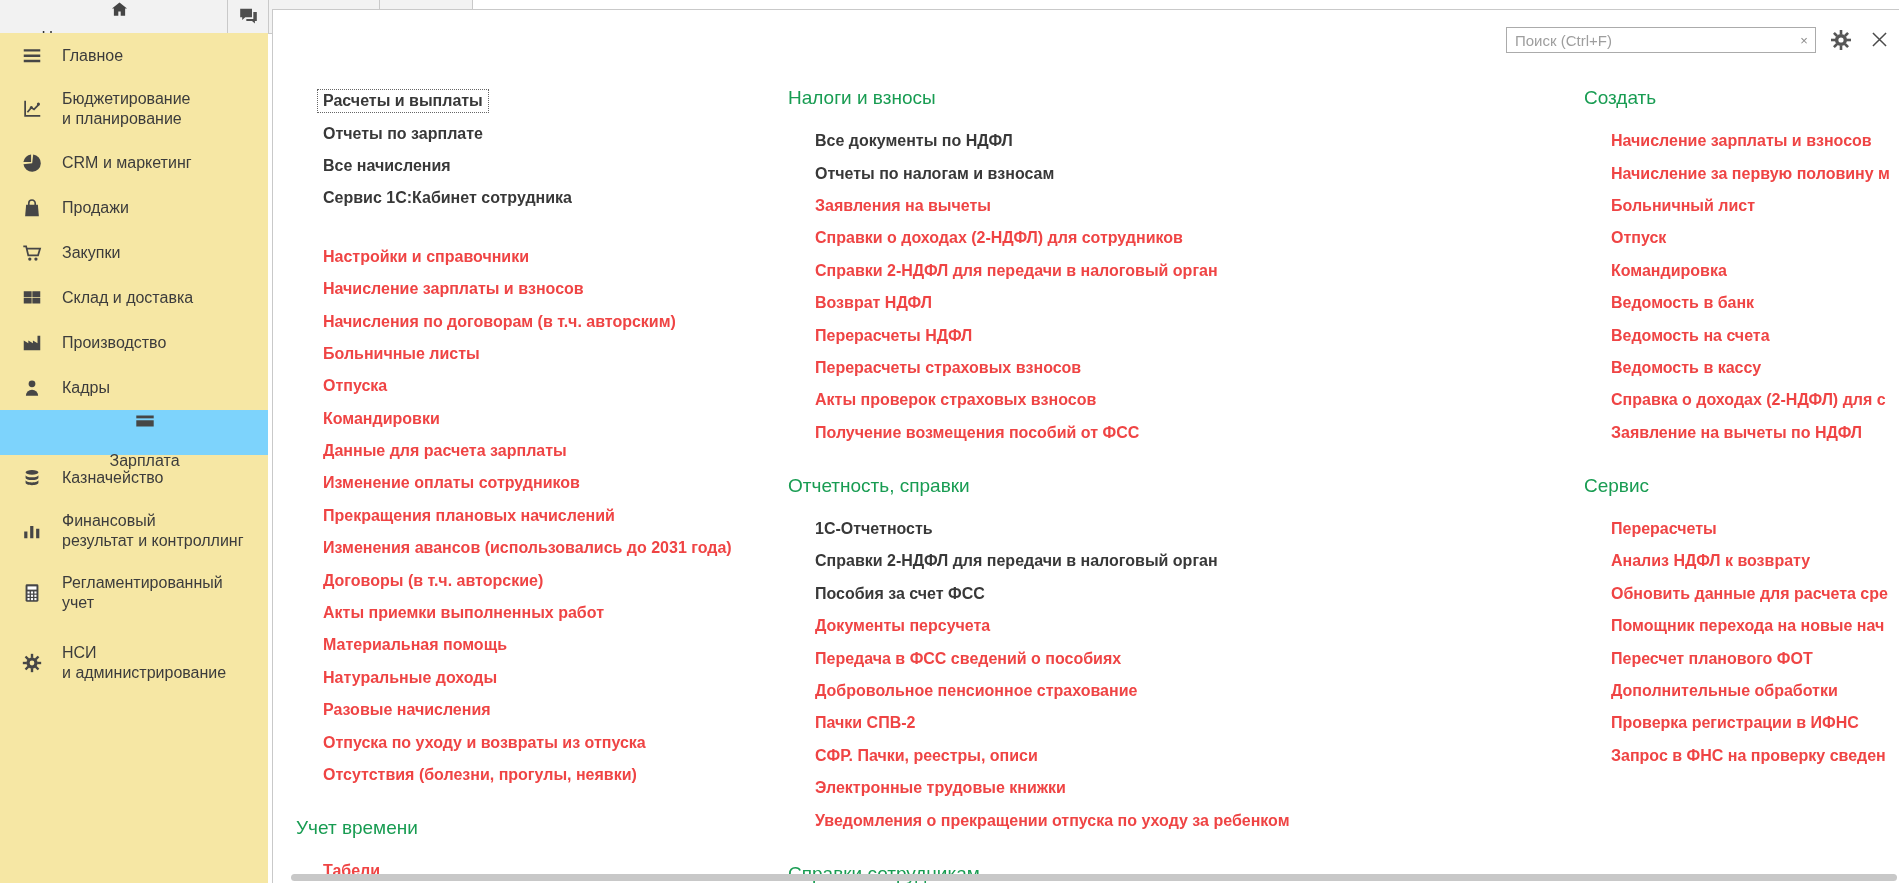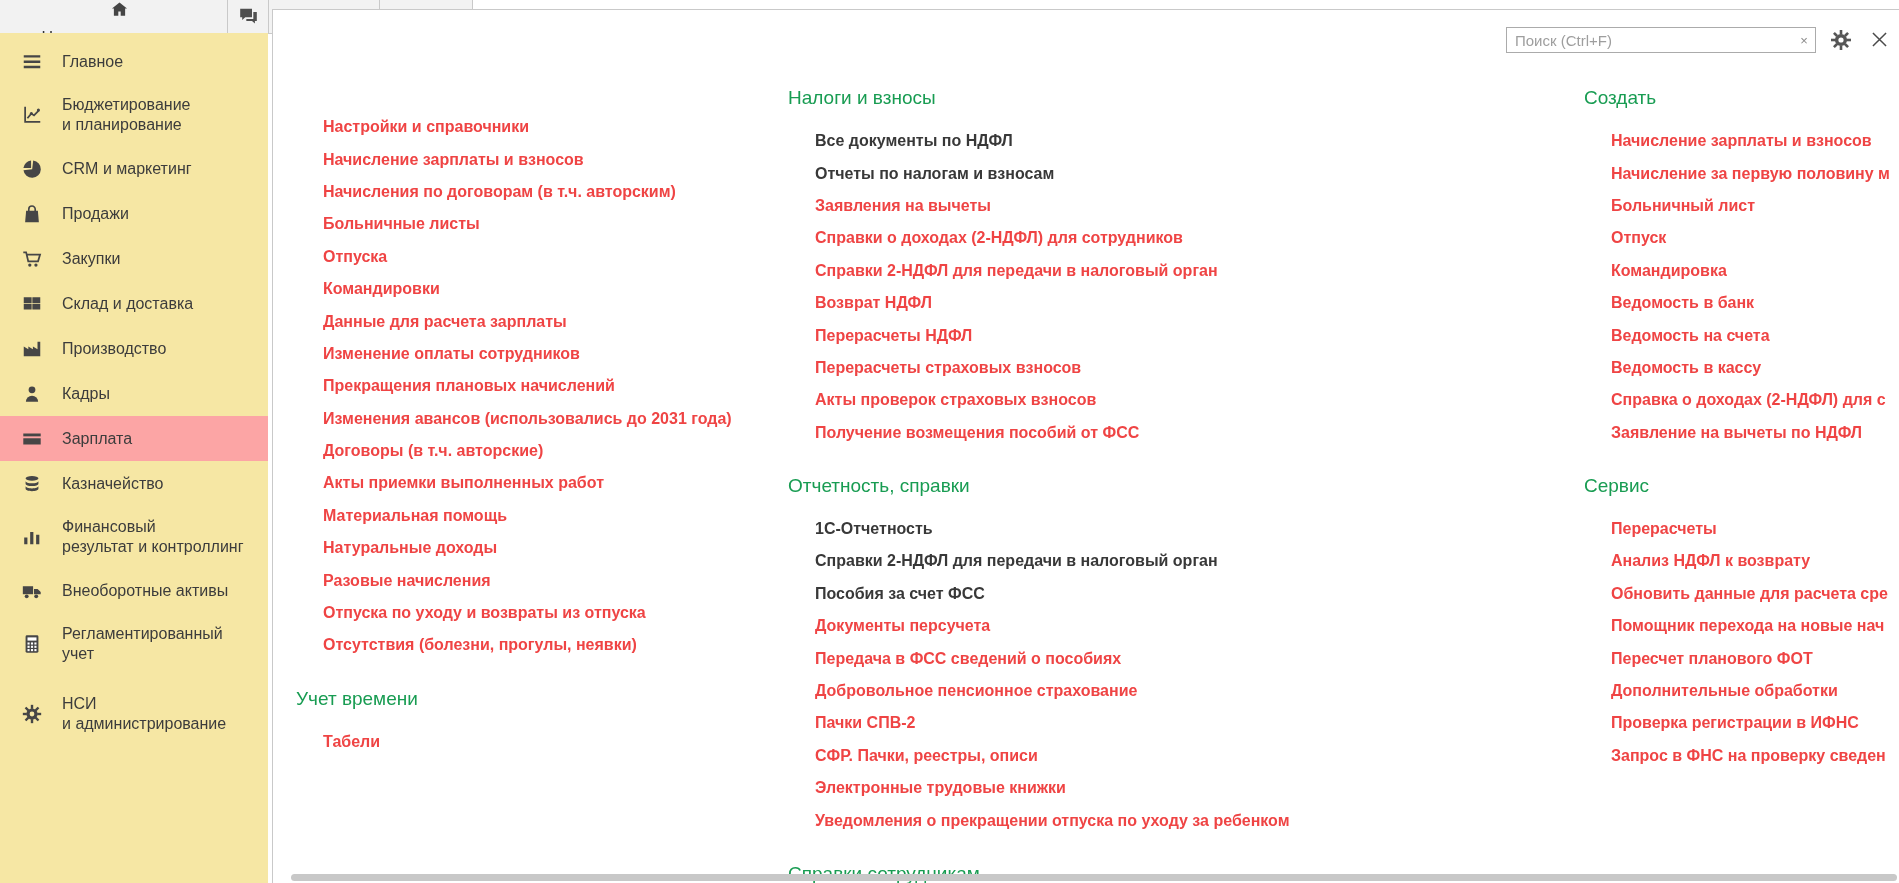--- a/index.html
+++ b/index.html
@@ -24,28 +24,28 @@
   .home-tab .t-label{font-size:16px;color:#333;white-space:nowrap;}
   .vsep{position:absolute;top:0;width:1px;background:#c9c9c9;z-index:1;}
   .chat-btn{
     position:absolute;left:228px;top:0;width:40px;height:33px;z-index:1;
     display:flex;align-items:center;justify-content:center;cursor:pointer;
   }
   .chat-btn .t-icon{width:21px;height:21px;}
   
   .sidebar{
     position:absolute;left:0;top:33px;bottom:0;width:268px;
-    background:var(--sidebar,#f6e7a4);z-index:1;padding-top:6px;box-sizing:border-box;
+    background:var(--sidebar,#f6e7a4);z-index:1;box-sizing:border-box;
   }
   .sb-item{
     display:flex;align-items:center;height:45px;padding-left:21px;gap:19px;
     font-size:16px;line-height:20px;color:#3c3c3c;cursor:pointer;white-space:nowrap;
   }
   .sb-item.two{height:62px;}
-  .sb-item.selected{background:#fca5a5;}
+  .sb-item.selected{background:#7dd3fc;flex-direction:column;}
   .sb-item:last-child{margin-top:8px;}
   .sb-icon{width:22px;height:22px;flex:0 0 22px;}
   .sb-icon svg,.t-icon svg{width:100%;height:100%;display:block;}
   
   .panel{
     position:absolute;left:272px;top:9px;right:0;bottom:0;background:#fff;
     border-left:1px solid #c9c9c9;border-top:1px solid #c9c9c9;z-index:2;
   }
   
   .search-box{
@@ -198,31 +198,20 @@
       </span>
       <span>Казначейство</span>
     </div>
     <div class="sb-item two">
       <span class="sb-icon">
         <svg viewBox="0 0 24 24" fill="#464646">
           <path d="M3.5 12.5H7v7.5H3.5zM10 6.5h3.5v13.5H10zM16.5 9.5H20v10.5h-3.5z"></path>
         </svg>
       </span>
       <span>Финансовый<br>результат и контроллинг</span>
-    </div>
-    <div class="sb-item">
-      <span class="sb-icon">
-        <svg viewBox="0 0 24 24" fill="#464646">
-          <path d="M2 6.8h11.2v8.7H2z"></path>
-          <path d="M14.2 9.8h3.9l3.4 3.2v2.5h-7.3z"></path>
-          <circle cx="6.2" cy="17.8" r="2.1"></circle>
-          <circle cx="16.6" cy="17.8" r="2.1"></circle>
-        </svg>
-      </span>
-      <span>Внеоборотные активы</span>
     </div>
     <div class="sb-item two">
       <span class="sb-icon">
         <svg viewBox="0 0 24 24">
           <rect x="5" y="2.5" width="14" height="19" rx="1.5" fill="#464646"></rect>
           <rect x="7.1" y="4.8" width="9.8" height="3.5" fill="#fff"></rect>
           <g fill="#fff">
             <rect x="7.1" y="10.3" width="2.3" height="2.3"></rect>
             <rect x="10.85" y="10.3" width="2.3" height="2.3"></rect>
             <rect x="14.6" y="10.3" width="2.3" height="2.3"></rect>
@@ -288,20 +277,34 @@
   <div class="close-btn">
     <span>
       <svg viewBox="0 0 24 24" fill="none" stroke="#4a4a4a" stroke-width="1.7">
           <path d="M4.5 4.5l15 15M19.5 4.5l-15 15"></path>
         </svg>
     </span>
   </div>
 
   <div>
       <div class="menu-col" style="left: 23px; top: 75px; width: 450px;">
+        <div class="menu-section">
+          <div class="menu-item bold">
+            <span class="menu-link focused">Расчеты и выплаты</span>
+          </div>
+          <div class="menu-item bold">
+            <span class="menu-link">Отчеты по зарплате</span>
+          </div>
+          <div class="menu-item bold">
+            <span class="menu-link">Все начисления</span>
+          </div>
+          <div class="menu-item bold">
+            <span class="menu-link">Сервис 1С:Кабинет сотрудника</span>
+          </div>
+        </div>
         <div class="menu-section gap-xl">
           <div class="menu-item">
             <span class="menu-link">Настройки и справочники</span>
           </div>
           <div class="menu-item">
             <span class="menu-link">Начисление зарплаты и взносов</span>
           </div>
           <div class="menu-item">
             <span class="menu-link">Начисления по договорам (в т.ч. авторским)</span>
           </div>

